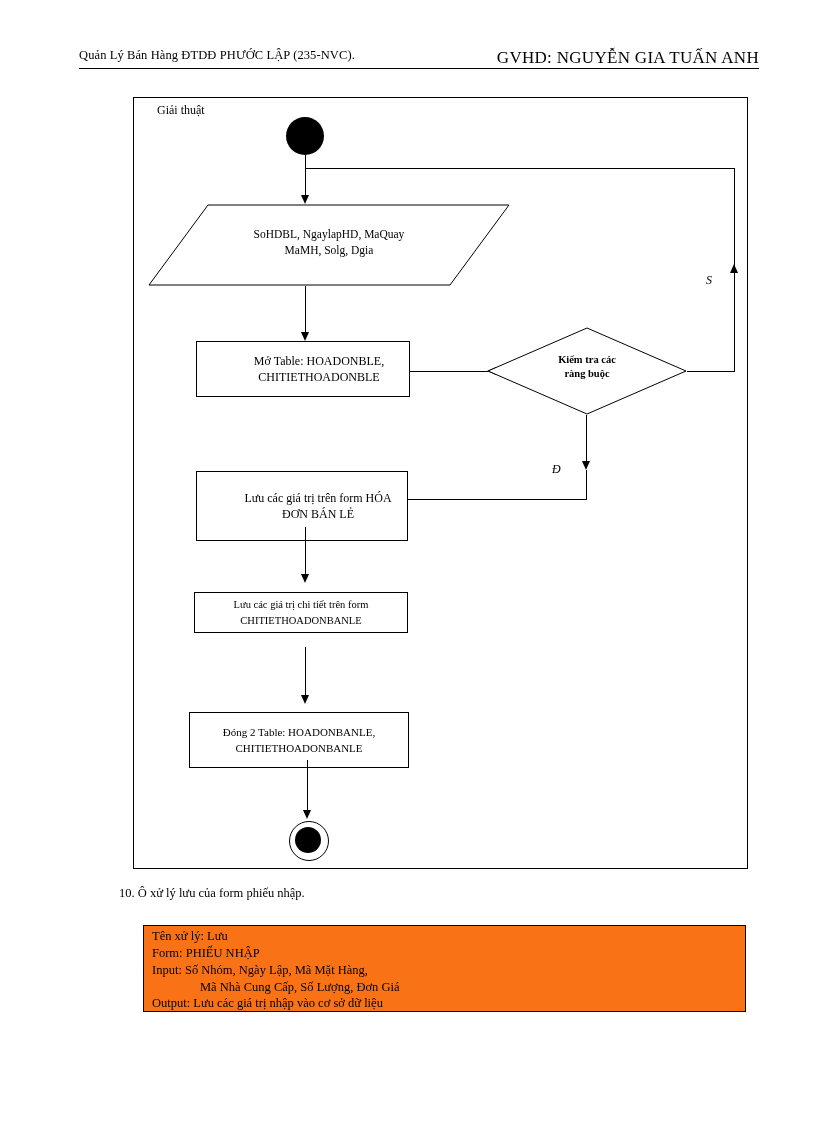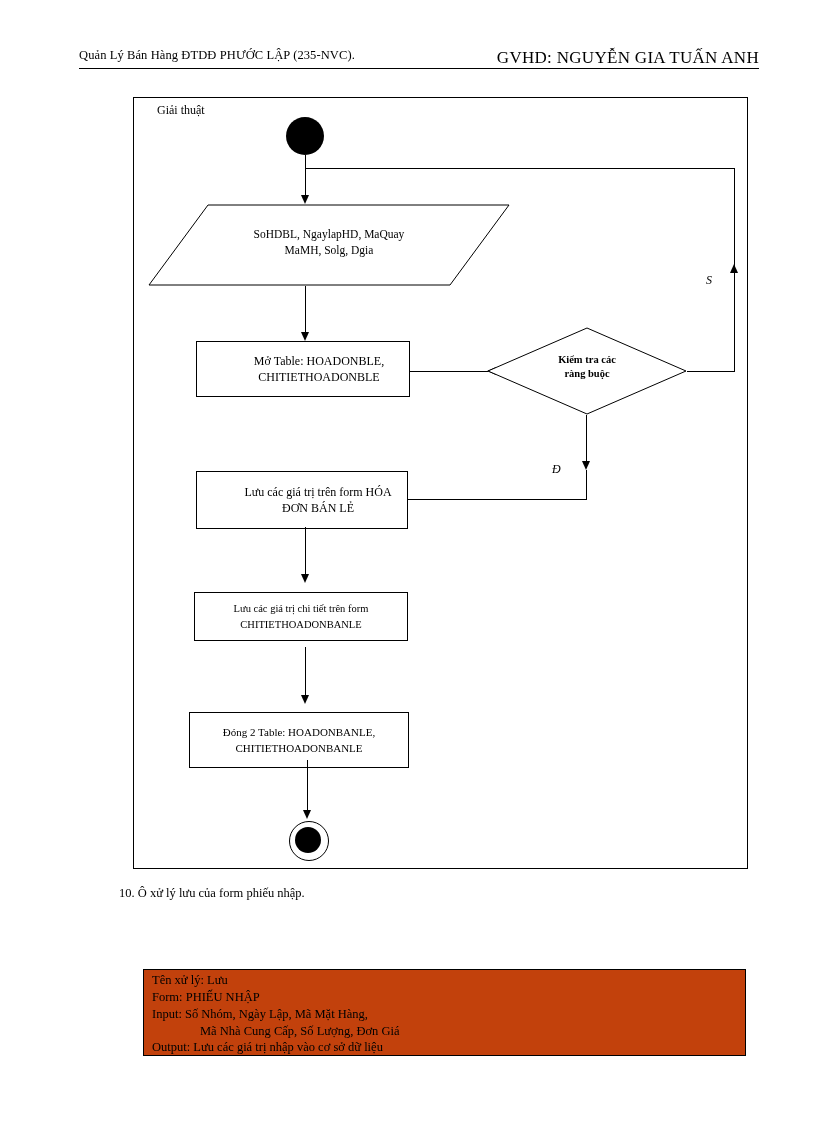--- a/index.html
+++ b/index.html
@@ -30,22 +30,22 @@
   .end-node .inner{position:absolute;left:5px;top:5px;width:26px;height:26px;border-radius:50%;background:#000;}
 
   .io-para{left:148px;top:204px;width:362px;height:82px;}
   .io-para svg{display:block;}
   .io-para .io-text{position:absolute;left:0;top:22px;width:362px;text-align:center;font-size:11.5px;line-height:16px;}
 
   .proc{border:1px solid #000;background:#fff;display:flex;align-items:center;justify-content:center;text-align:center;}
   .proc .txt{font-size:11.5px;line-height:16px;padding:0 8px;}
 
   .proc-open   {left:196px;top:341px;width:214px;height:56px;}
-  .proc-save1  {left:196px;top:471px;width:212px;height:58px;}
-  .proc-save2  {left:194px;top:592px;width:214px;height:49px;}
+  .proc-save1  {left:196px;top:471px;width:212px;height:70px;}
+  .proc-save2  {left:194px;top:592px;width:214px;height:41px;}
   .proc-close  {left:189px;top:712px;width:220px;height:56px;}
   .proc-open .txt,.proc-save1 .txt{font-size:12px;margin-left:32px;}
   .proc-save2 .txt,.proc-close .txt{font-size:10.5px;}
   .proc-close .txt{font-size:11px;}
 
   .decision{left:487px;top:327px;width:200px;height:88px;font-weight:bold;}
   .decision svg{display:block;}
   .decision .dec-text{position:absolute;left:0;top:26px;width:200px;text-align:center;font-size:10.5px;line-height:14px;}
 
   
@@ -55,21 +55,21 @@
   .arrow-down{position:absolute;width:0;height:0;border-left:4.5px solid transparent;border-right:4.5px solid transparent;border-top:9px solid #000;}
   .arrow-up{position:absolute;width:0;height:0;border-left:4.5px solid transparent;border-right:4.5px solid transparent;border-bottom:9px solid #000;}
   .arrow-left{position:absolute;width:0;height:0;border-top:4.5px solid transparent;border-bottom:4.5px solid transparent;border-right:9px solid #000;}
 
   .branch-label{position:absolute;font-size:12px;font-style:italic;}
 
   
   .caption{position:absolute;left:119px;top:886px;font-size:12.5px;}
 
   
-  .spec-box{position:absolute;left:143px;top:969px;width:603px;height:87px;border:1px solid #000;box-sizing:border-box;background:#c2410c;}
+  .spec-box{position:absolute;left:143px;top:925px;width:603px;height:87px;border:1px solid #000;box-sizing:border-box;background:#f97316;}
   .spec-box .line{position:absolute;left:8px;font-size:12.5px;white-space:nowrap;}
   .spec-box .l0{top:3px;}
   .spec-box .l1{top:20px;}
   .spec-box .l2{top:37px;}
   .spec-box .l3{top:54px;left:56px;}
   .spec-box .l4{top:70px;}
 
   
   .footer{position:absolute;left:174px;top:1037px;width:560px;height:20px;}
   .footer .ftxt{position:absolute;left:0;top:0;font-size:13px;white-space:nowrap;}

